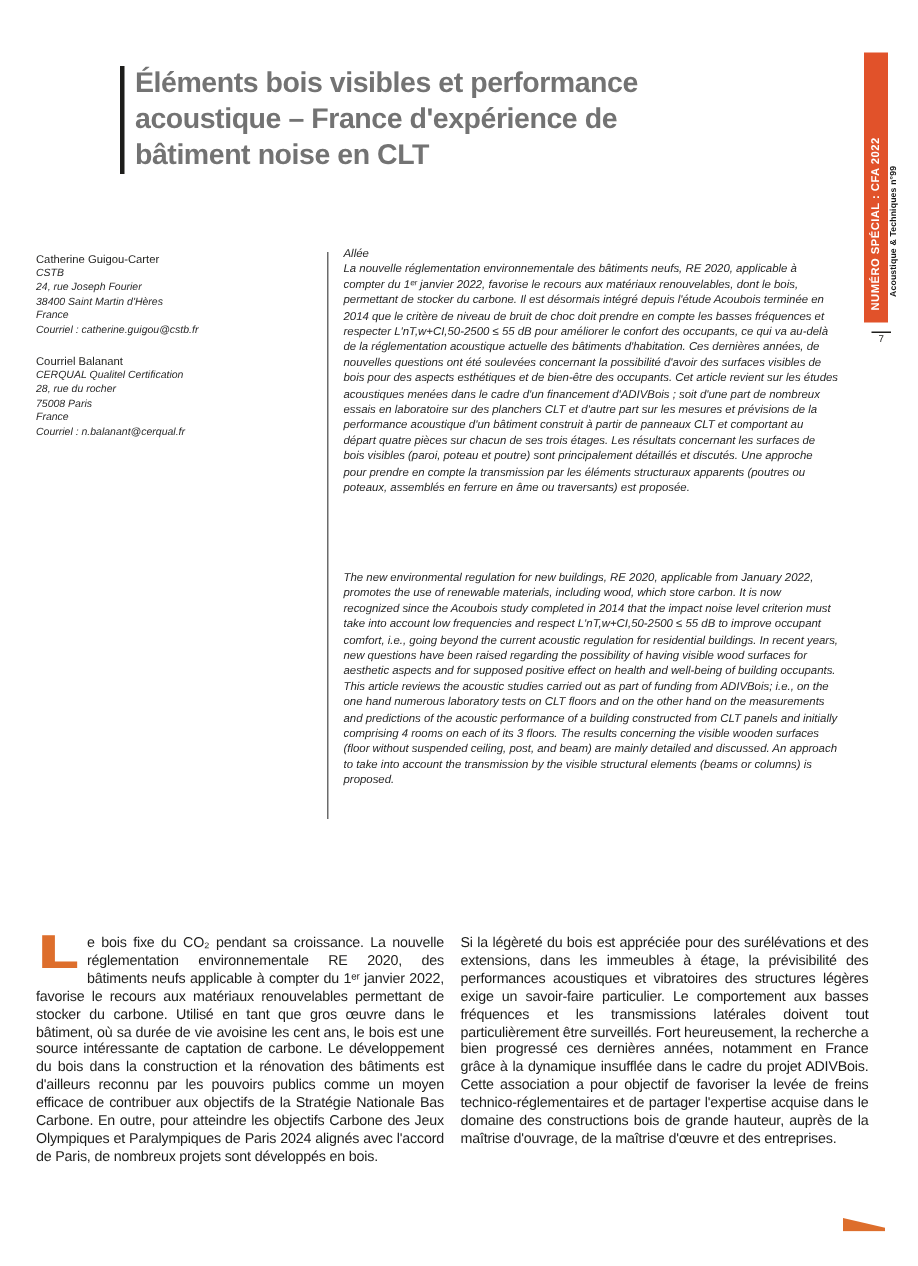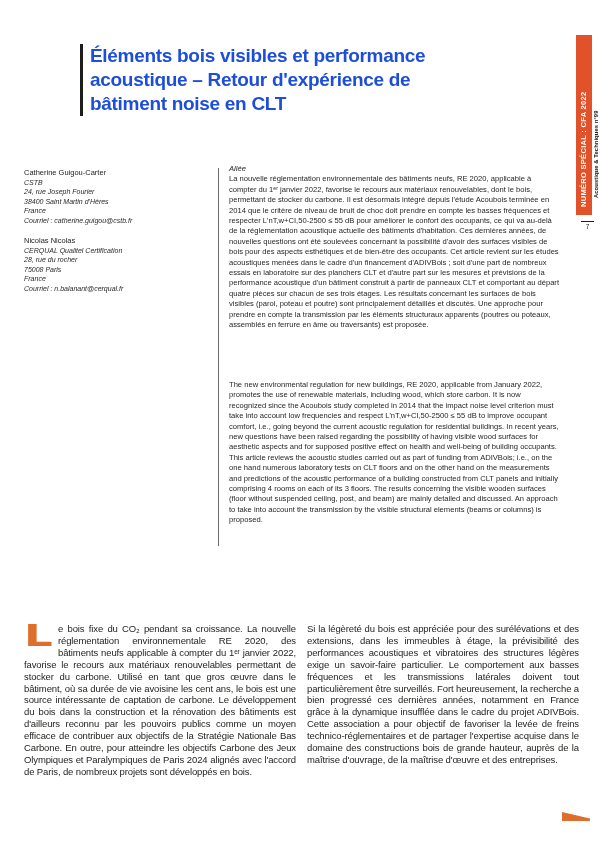--- a/index.html
+++ b/index.html
@@ -13,34 +13,34 @@
   }
   
   .title-block{
     position:absolute;left:80px;top:44px;width:440px;
     border-left:3.5px solid #1d1d1b;
     padding-left:7px;
   }
   .title-line{
     display:block;
     font-size:19px;font-weight:bold;line-height:24px;
-    letter-spacing:-0.3px;color:#1d4ed8;
+    letter-spacing:-0.3px;color:#737373;
   }
   
   .authors{position:absolute;left:24px;top:168px;width:185px;}
   .author{margin-bottom:11px;}
   .author-name{font-size:7.5px;font-weight:normal;line-height:9.5px;color:#1d1d1b;}
   .author-line{font-size:7px;font-style:italic;line-height:9.5px;color:#2a2a2a;}
   
   .divider{position:absolute;left:218px;top:168px;width:1px;height:378px;background:#6b6b6b;}
   
   .resume-block{position:absolute;left:229px;top:164px;width:330px;}
   .abstract-block{position:absolute;left:229px;top:380px;width:330px;}
   .abs-label{font-size:7.6px;font-style:italic;line-height:10.4px;color:#262626;}
-  .abs-text{font-size:7.6px;line-height:10.4px;color:#262626;text-align:left;}
+  .abs-text{font-size:7.6px;font-style:italic;line-height:10.4px;color:#262626;text-align:left;}
   
   .body-col{
     position:absolute;top:623px;width:272px;
     font-size:9.5px;line-height:11.9px;letter-spacing:-0.12px;
     text-align:justify;color:#1d1d1b;
   }
   .col1{left:24px;}
   .col2{left:307px;}
   .dropcap{float:left;width:29px;height:23px;margin:1px 5px 0 0;overflow:visible;}
   .dropcap-inner{
@@ -73,35 +73,35 @@
     clip-path:polygon(0 0, 100% 72%, 100% 100%, 0 100%);
   }
 </style>
 </head>
 <body>
 
 <div class="page">
 
   <div class="title-block">
     <span class="title-line">Éléments bois visibles et performance</span>
-    <span class="title-line">acoustique – Retour d'expérience de</span>
+    <span class="title-line">acoustique – France d'expérience de</span>
     <span class="title-line">bâtiment noise en CLT</span>
   </div>
 
   <div class="authors">
     <div class="author">
       <div class="author-name">Catherine Guigou-Carter</div>
       <div class="author-line">CSTB</div>
       <div class="author-line">24, rue Joseph Fourier</div>
       <div class="author-line">38400 Saint Martin d'Hères</div>
       <div class="author-line">France</div>
       <div class="author-line">Courriel : catherine.guigou@cstb.fr</div>
     </div>
     <div class="author">
-      <div class="author-name">Nicolas Nicolas</div>
+      <div class="author-name">Courriel Balanant</div>
       <div class="author-line">CERQUAL Qualitel Certification</div>
       <div class="author-line">28, rue du rocher</div>
       <div class="author-line">75008 Paris</div>
       <div class="author-line">France</div>
       <div class="author-line">Courriel : n.balanant@cerqual.fr</div>
     </div>
   </div>
 
   <div class="divider"></div>
 

